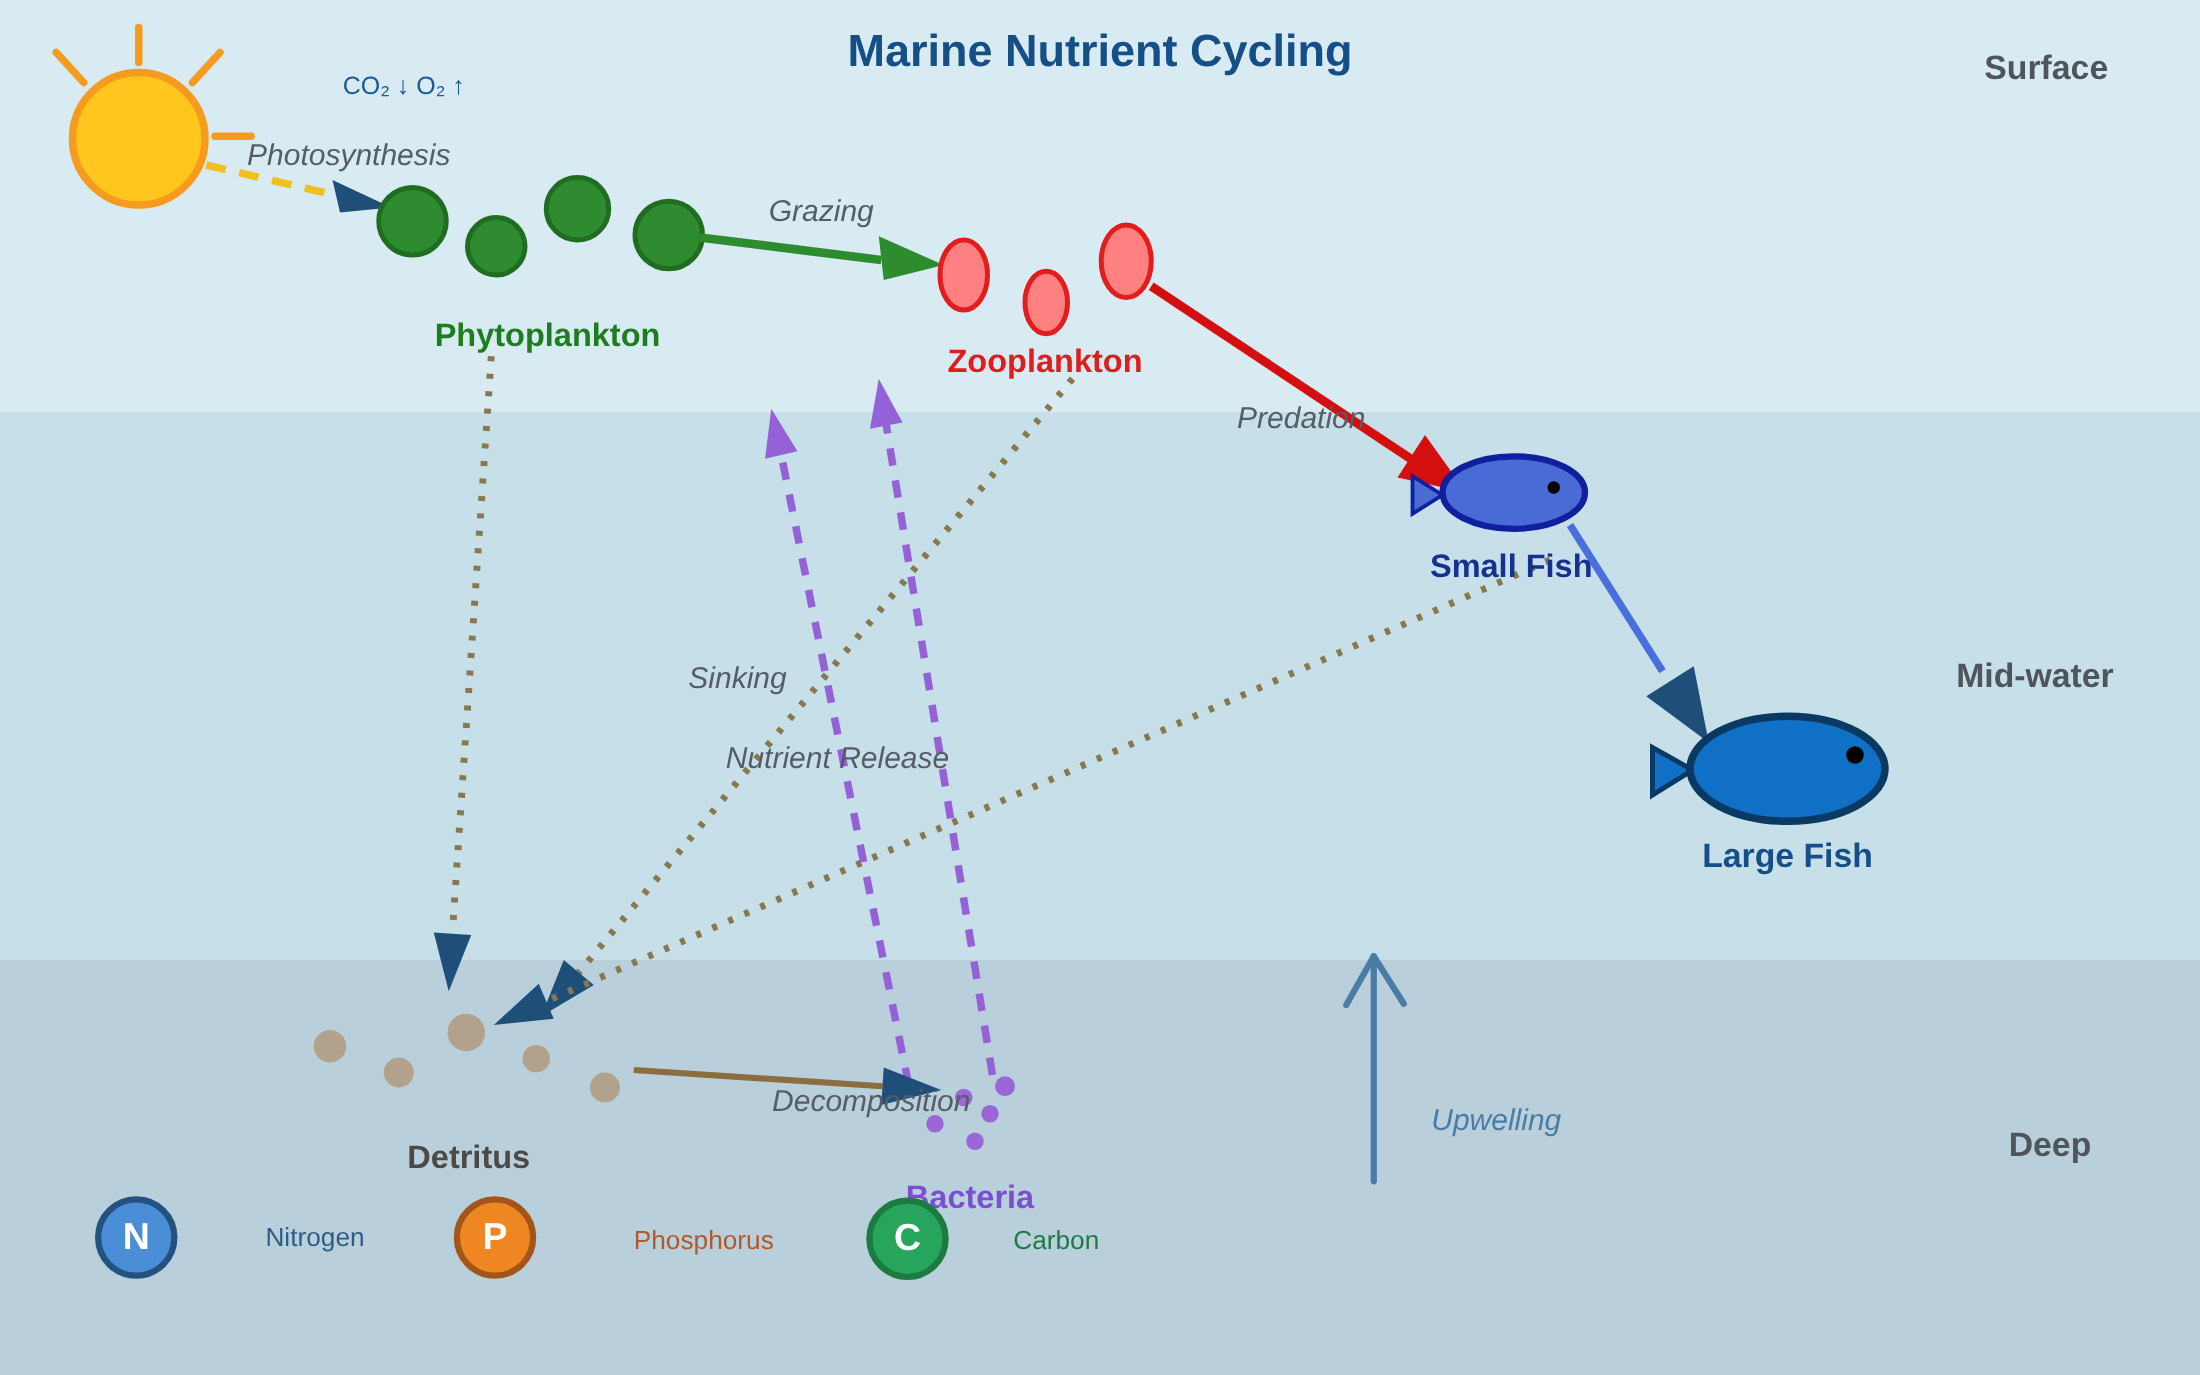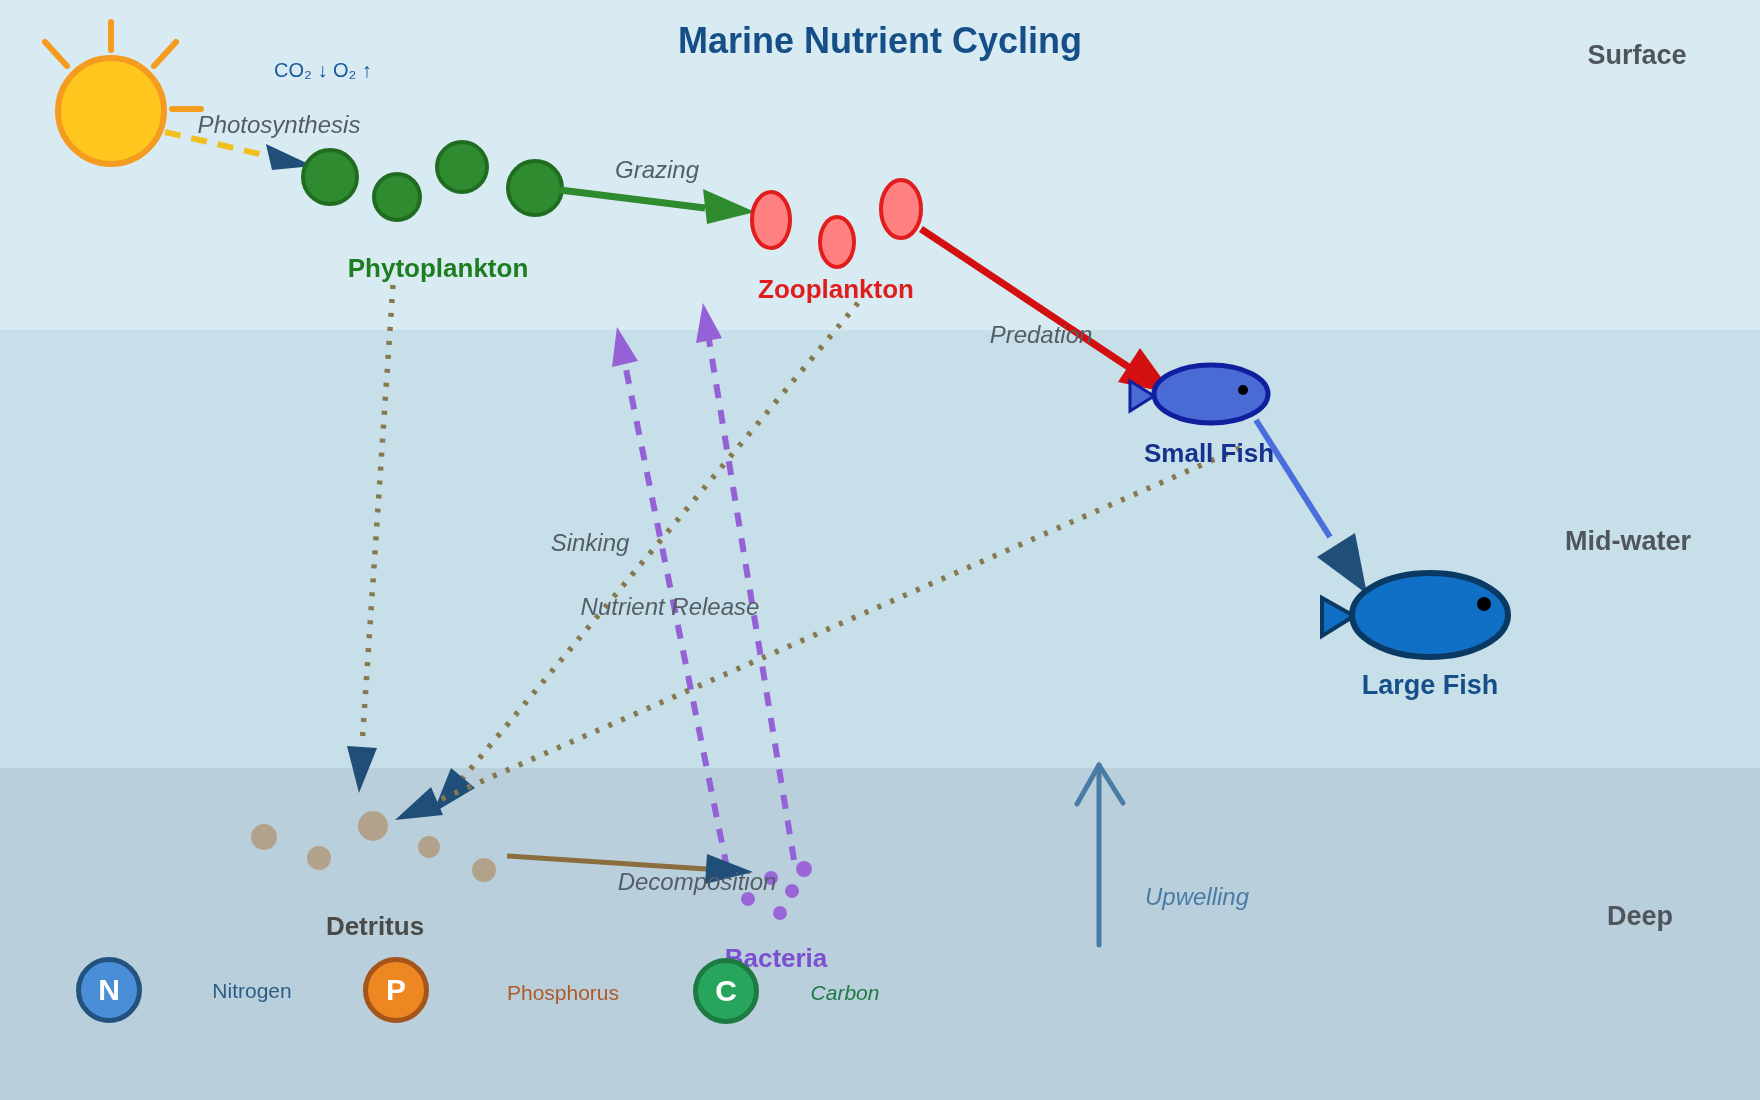--- a/index.html
+++ b/index.html
@@ -31,21 +31,21 @@
     transform:translate(-50%,-50%);
     display:flex;align-items:center;justify-content:center;
     color:#ffffff;font-size:30px;font-weight:700;
   }
   .legend-n{background:#4a8ed8;border:5px solid #24527e;}
   .legend-p{background:#ee8722;border:5px solid #a4561a;}
   .legend-c{background:#28a55c;border:5px solid #1d7a40;}
   .legend-label{font-size:21px;}
   .legend-label-n{color:#2d5c85;}
   .legend-label-p{color:#b2592a;}
-  .legend-label-c{color:#1f7a45;font-style:italic;}
+  .legend-label-c{color:#1f7a45;}
 </style>
 </head>
 <body>
 
 <div class="stage">
 
   <svg class="diagram" width="1760" height="1100" viewBox="0 0 1760 1100">
 
     <rect x="0" y="0" width="1760" height="330" fill="#d8ebf3"></rect>
     <rect x="0" y="330" width="1760" height="438" fill="#c6dfe9"></rect>

